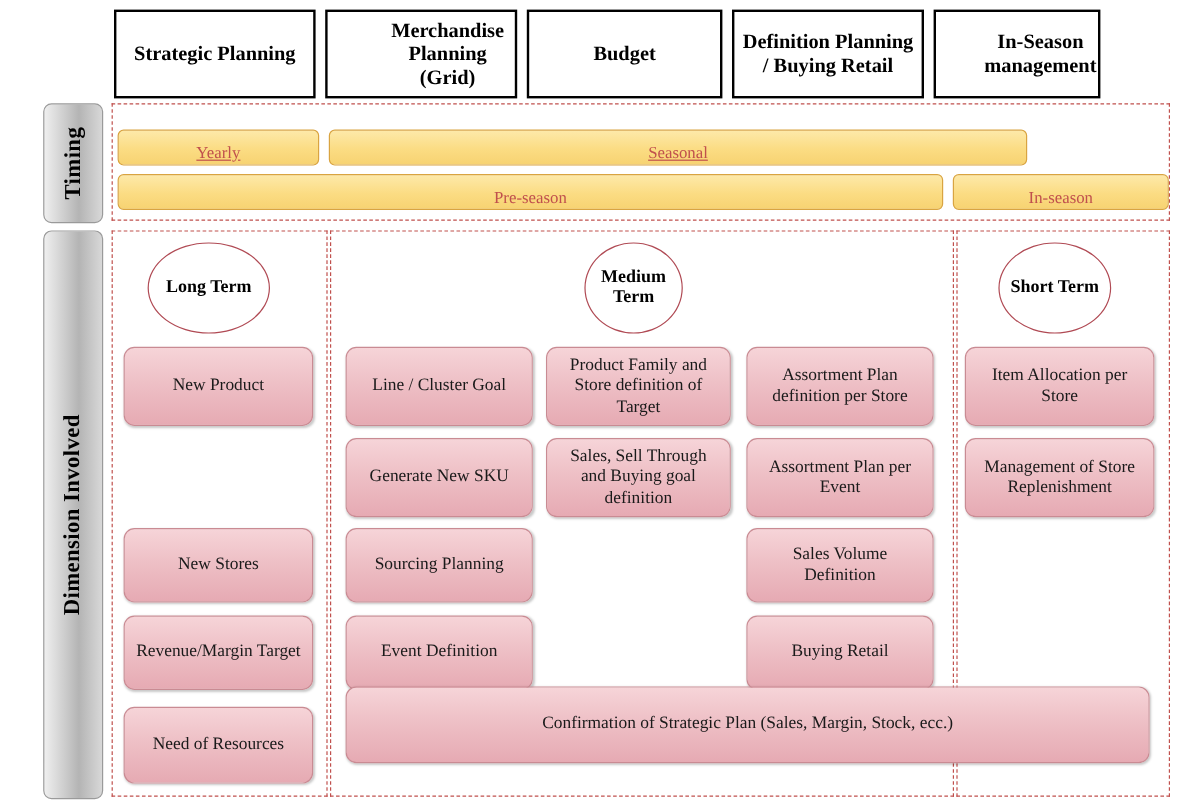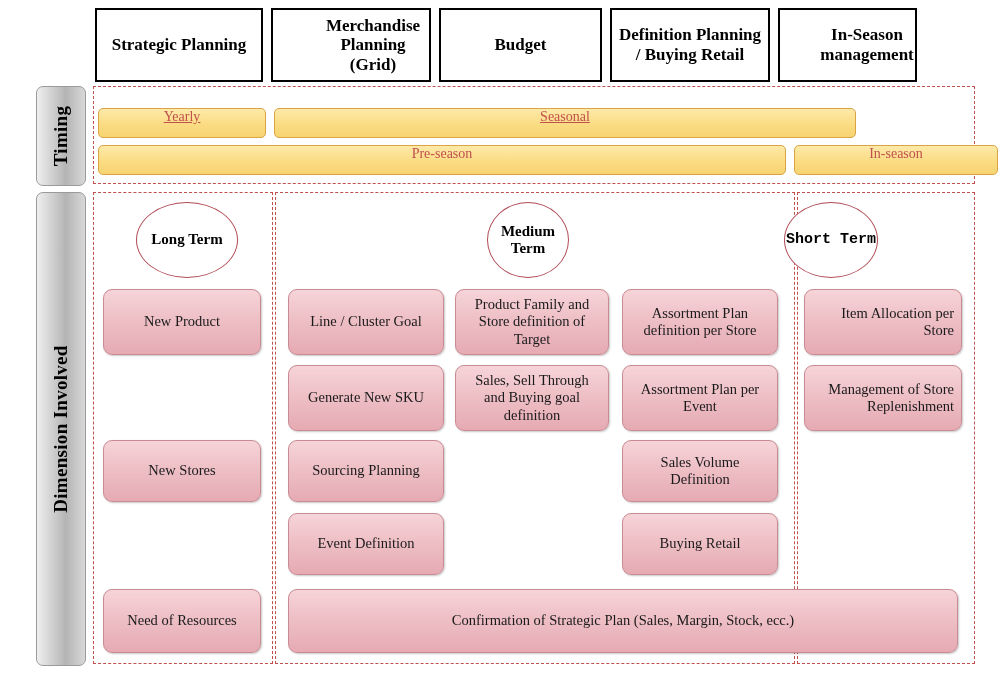--- a/index.html
+++ b/index.html
@@ -80,34 +80,34 @@
   #timing-region {
     left: 93px; top: 86px; width: 882px; height: 98px;
   }
 
   .timing-bar {
     position: absolute;
     border: 1px solid #d9a441;
     border-radius: 5px;
     background: linear-gradient(to bottom, #fde9a9 0%, #fbdc83 55%, #f7d372 100%);
     display: flex;
-    align-items: flex-start;
+    align-items: flex-end;
     justify-content: center;
     font-size: 14px;
     color: #c0504d;
     box-sizing: border-box;
   }
   .timing-bar .ul {
     text-decoration: underline;
     text-decoration-color: #c0504d;
   }
   #bar-yearly   { left: 98px;  top: 108px; width: 168px; height: 30px; }
   #bar-seasonal { left: 274px; top: 108px; width: 582px; height: 30px; }
   #bar-preseason{ left: 98px;  top: 145px; width: 688px; height: 30px; }
-  #bar-inseason { left: 794px; top: 145px; width: 204px; height: 30px; }
+  #bar-inseason { left: 794px; top: 145px; width: 180px; height: 30px; }
 
   
   #region-long   { left: 93px;  top: 192px; width: 180px; height: 472px; }
   #region-medium { left: 275px; top: 192px; width: 520px; height: 472px; }
   #region-short  { left: 797px; top: 192px; width: 178px; height: 472px; }
 
   
   .term-ellipse {
     position: absolute;
     border: 1.3px solid #b04a54;
@@ -115,23 +115,23 @@
     background: #ffffff;
     display: flex;
     align-items: center;
     justify-content: center;
     text-align: center;
     font-weight: bold;
     font-size: 15px;
     line-height: 1.15;
     box-sizing: border-box;
   }
-  #ell-long   { left: 136px; top: 202px; width: 102px; height: 76px; }
+  #ell-long   { left: 123px; top: 202px; width: 102px; height: 76px; }
   #ell-medium { left: 487px; top: 202px; width: 82px;  height: 76px; text-align: center; }
-  #ell-short  { left: 784px; top: 202px; width: 94px;  height: 76px; font-family: Liberation Mono, monospace; }
+  #ell-short  { left: 832px; top: 202px; width: 94px;  height: 76px; }
 
   
   .pbox {
     position: absolute;
     border: 1px solid #c98b93;
     border-radius: 9px;
     background: linear-gradient(to bottom, #f6d4d8 0%, #eec0c6 45%, #e6aab3 100%);
     box-shadow: 1px 1px 2px rgba(0,0,0,0.22);
     display: flex;
     align-items: center;
@@ -142,31 +142,31 @@
     color: #1a1a1a;
     padding: 2px 7px;
     box-sizing: border-box;
   }
 
   
   .c1 { left: 103px; width: 158px; }
   .c2 { left: 288px; width: 156px; }
   .c3 { left: 455px; width: 154px; }
   .c4 { left: 622px; width: 156px; }
-  .c5 { left: 804px; width: 158px; text-align: right; }
+  .c5 { left: 804px; width: 158px; }
 
   
   .r1 { top: 289px; height: 66px; }
   .r2 { top: 365px; height: 66px; }
   .r3 { top: 440px; height: 62px; }
   .r4 { top: 513px; height: 62px; }
   .r5 { top: 589px; height: 64px; }
 
   #box-confirmation {
-    left: 288px; top: 589px; width: 670px; height: 64px;
+    left: 288px; top: 572px; width: 670px; height: 64px;
   }
 </style>
 </head>
 <body>
 
 <div id="canvas">
 
   <div class="col-headers">
     <div class="col-header ch-1">Strategic Planning</div>
     <div class="col-header ch-2">Merchandise Planning (Grid)</div>
@@ -200,20 +200,21 @@
   <div class="dashed-box" id="region-long"></div>
   <div class="dashed-box" id="region-medium"></div>
   <div class="dashed-box" id="region-short"></div>
 
   <div class="term-ellipse" id="ell-long">Long Term</div>
   <div class="term-ellipse" id="ell-medium">Medium Term</div>
   <div class="term-ellipse" id="ell-short">Short Term</div>
 
   <div class="pbox c1 r1">New Product</div>
   <div class="pbox c1 r3">New Stores</div>
+  <div class="pbox c1 r4">Revenue/Margin Target</div>
   <div class="pbox c1 r5">Need of Resources</div>
 
   <div class="pbox c2 r2">Generate New SKU</div>
   <div class="pbox c2 r1">Line / Cluster Goal</div>
   <div class="pbox c2 r3">Sourcing Planning</div>
   <div class="pbox c2 r4">Event Definition</div>
 
   <div class="pbox c3 r1">Product Family and Store definition of Target</div>
   <div class="pbox c3 r2">Sales, Sell Through and Buying goal definition</div>
 

